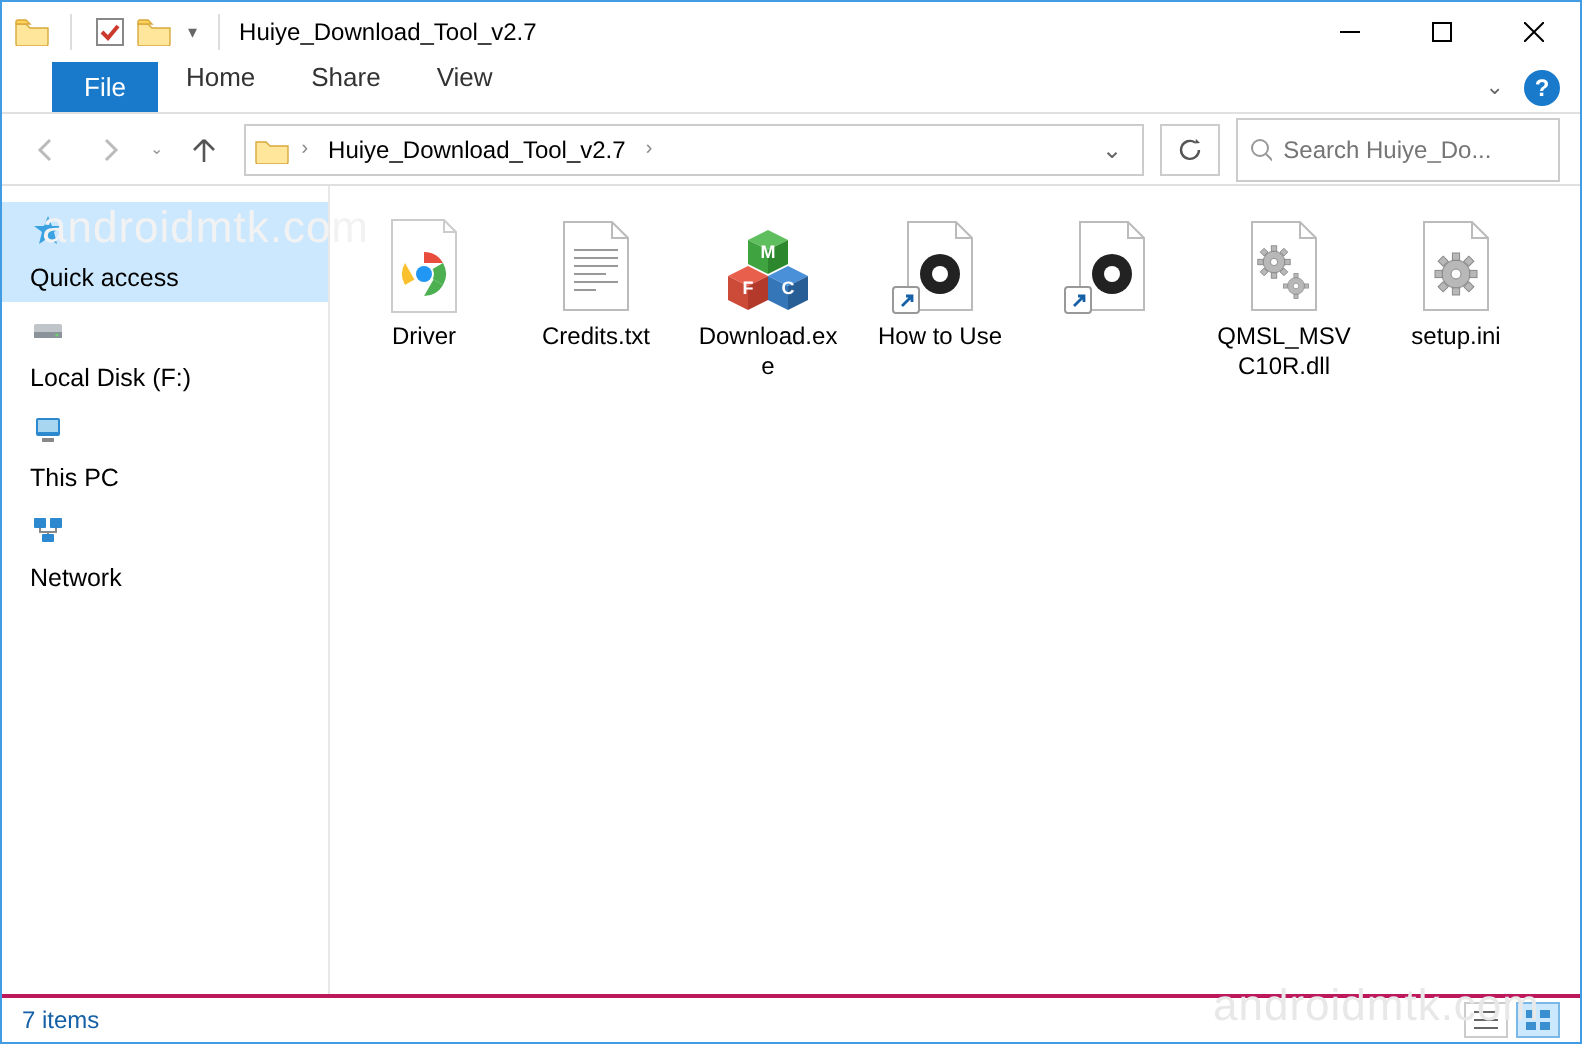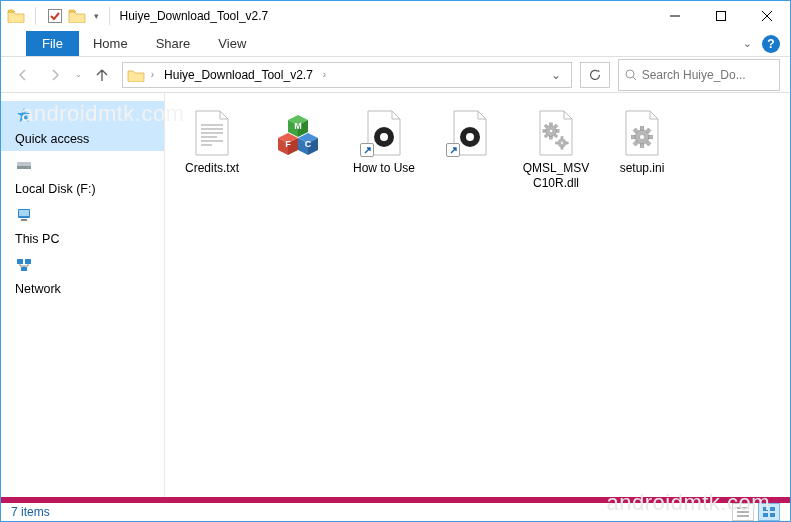--- a/index.html
+++ b/index.html
@@ -7,21 +7,21 @@
 
 .titlebar { height: 30px; display: flex; align-items: center; padding: 0 0 0 6px; background: #fff; }
 .titlebar .qat { display: flex; align-items: center; gap: 4px; }
 .titlebar .divider { width: 1px; height: 18px; background: #ddd; margin: 0 6px; }
 .titlebar .title { font-size: 12px; color: #000; margin-left: 4px; }
 .titlebar .windowctrl { margin-left: auto; display: flex; }
 .winbtn { width: 46px; height: 30px; display: flex; align-items: center; justify-content: center; cursor: pointer; }
 
 .ribbon-tabs { height: 26px; display: flex; align-items: stretch; border-bottom: 1px solid #e0e0e0; }
 .filetab { background: #1979ca; color: #fff; padding: 0 16px; display: flex; align-items: center; font-size: 13px; margin-left: 25px; }
-.rtab { padding: 0 14px; display: flex; align-items: center; font-size: 13px; color: #333; }
+.rtab { padding: 0 14px; display: flex; align-items: flex-start; font-size: 13px; color: #333; }
 .ribbon-right { margin-left: auto; display: flex; align-items: center; gap: 10px; padding-right: 10px; }
 .helpbtn { width: 18px; height: 18px; border-radius: 50%; background: #1979ca; color: #fff; display: flex; align-items: center; justify-content: center; font-size: 12px; font-weight: bold; }
 
 .navbar { height: 36px; display: flex; align-items: center; padding: 0 10px; gap: 8px; border-bottom: 1px solid #e0e0e0; }
 .navbtn { width: 24px; height: 24px; display: flex; align-items: center; justify-content: center; color: #999; }
 .navbtn.active { color: #555; }
 .addressbar { flex: 1; height: 26px; border: 1px solid #ccc; display: flex; align-items: center; padding: 0 4px; gap: 6px; }
 .addressbar .folder-icon-small { width: 18px; height: 14px; }
 .breadcrumb-seg { display: flex; align-items: center; gap: 4px; font-size: 12px; padding: 0 4px; }
 .breadcrumb-sep { color: #888; font-size: 10px; }
@@ -35,21 +35,21 @@
 .sbitem { display: flex; align-items: flex-start; gap: 8px; padding: 5px 14px; font-size: 12.5px; flex-direction: column; }
 .sbitem.active { background: #cce8ff; }
 .sbicon { width: 18px; height: 18px; display: flex; align-items: center; justify-content: center; flex-shrink: 0; }
 
 .content { flex: 1; padding: 14px 10px; overflow: auto; display: flex; flex-wrap: wrap; align-content: flex-start; gap: 4px 12px; }
 .fileitem { width: 74px; display: flex; flex-direction: column; align-items: center; text-align: center; gap: 4px; padding: 2px 2px 12px 2px; position: relative; }
 .ficon { width: 48px; height: 48px; display: flex; align-items: center; justify-content: center; }
 .flabel { font-size: 12px; line-height: 1.25; word-break: break-word; max-width: 74px; }
 .shortcut-arrow { position: absolute; bottom: 0; left: 0; width: 14px; height: 14px; background: #fff; border: 1px solid #999; border-radius: 2px; display: flex; align-items: center; justify-content: center; }
 
-.statusbar { height: 24px; border-top: 6px solid #be185d; display: flex; align-items: center; padding: 0 10px; font-size: 12px; color: #1560a6; }
+.statusbar { height: 24px; border-top: 2px solid #be185d; display: flex; align-items: center; padding: 0 10px; font-size: 12px; color: #1560a6; }
 .sb-right { margin-left: auto; display: flex; gap: 4px; }
 .viewbtn { width: 22px; height: 18px; border: 1px solid #ccc; display: flex; align-items: center; justify-content: center; }
 .viewbtn.active { background: #cce8ff; border-color: #7ab8e8; }
 
 .watermark { position: absolute; right: 20px; bottom: 5px; color: #e8e8e8; font-size: 22px; font-weight: 300; pointer-events: none; letter-spacing: 0.5px; }
 .watermark2 { position: absolute; left: 20px; top: 100px; color: #f2f2f2; font-size: 22px; font-weight: 300; pointer-events: none; letter-spacing: 0.5px; }
 </style>
 </head>
 <body>
 
@@ -200,20 +200,36 @@
             <rect x="5" y="10" width="6" height="4" fill="#2d89cf" rx="0.5"></rect>
             <path d="M4 7 v2 h8 v-2 M8 9 v1" stroke="#888" fill="none"></path>
           </svg>
         </span>
       <span>Network</span>
     </div>
   </div>
 
   <div class="content">
 
+    <div class="fileitem">
+      <div class="ficon">
+        <svg width="44" height="48" viewBox="0 0 44 48">
+          <path d="M6 1 h26 l6 6 v40 H6 z" fill="#fff" stroke="#ccc"></path>
+          <path d="M32 1 v6 h6" fill="none" stroke="#ccc"></path>
+          <circle cx="22" cy="28" r="11" fill="#fff"></circle>
+          <path d="M22 17 a11 11 0 0 1 9.5 5.5 H22 z" fill="#e84d3d"></path>
+          <path d="M12.5 22.5 a11 11 0 0 1 9.5 -5.5 v11 z" fill="#4caf50" transform="rotate(120 22 28)"></path>
+          <path d="M22 17 a11 11 0 0 1 9.5 5.5 H22 z" fill="#4caf50" transform="rotate(120 22 28)"></path>
+          <path d="M22 17 a11 11 0 0 1 9.5 5.5 H22 z" fill="#fbc02d" transform="rotate(240 22 28)"></path>
+          <circle cx="22" cy="28" r="5" fill="#fff"></circle>
+          <circle cx="22" cy="28" r="4" fill="#2196f3"></circle>
+        </svg>
+      </div>
+      <span class="flabel">Driver</span>
+    </div>
 
     <div class="fileitem">
       <div class="ficon">
         <svg width="40" height="48" viewBox="0 0 40 48">
           <path d="M4 2 h24 l8 8 v36 H4 z" fill="#fff" stroke="#bbb"></path>
           <path d="M28 2 v8 h8" fill="none" stroke="#bbb"></path>
           <line x1="9" y1="16" x2="31" y2="16" stroke="#999"></line>
           <line x1="9" y1="20" x2="31" y2="20" stroke="#999"></line>
           <line x1="9" y1="24" x2="31" y2="24" stroke="#999"></line>
           <line x1="9" y1="28" x2="25" y2="28" stroke="#999"></line>
@@ -240,20 +256,21 @@
             <text x="0" y="14" text-anchor="middle" font-size="9" fill="#fff" font-weight="bold">F</text>
           </g>
           <g transform="translate(34,24)">
             <path d="M0 0 l10 5 l-10 5 l-10 -5 z" fill="#4a90d9"></path>
             <path d="M-10 5 l10 5 v12 l-10 -5 z" fill="#3576b8"></path>
             <path d="M10 5 l-10 5 v12 l10 -5 z" fill="#285e96"></path>
             <text x="0" y="14" text-anchor="middle" font-size="9" fill="#fff" font-weight="bold">C</text>
           </g>
         </svg>
       </div>
+      <span class="flabel">Download.exe</span>
     </div>
 
     <div class="fileitem">
       <div class="ficon" style="position:relative;">
         <svg width="40" height="48" viewBox="0 0 40 48">
           <path d="M4 2 h24 l8 8 v36 H4 z" fill="#fff" stroke="#bbb"></path>
           <path d="M28 2 v8 h8" fill="none" stroke="#bbb"></path>
           <circle cx="20" cy="28" r="10" fill="#222"></circle>
           <circle cx="20" cy="28" r="4" fill="#fff"></circle>
         </svg>

